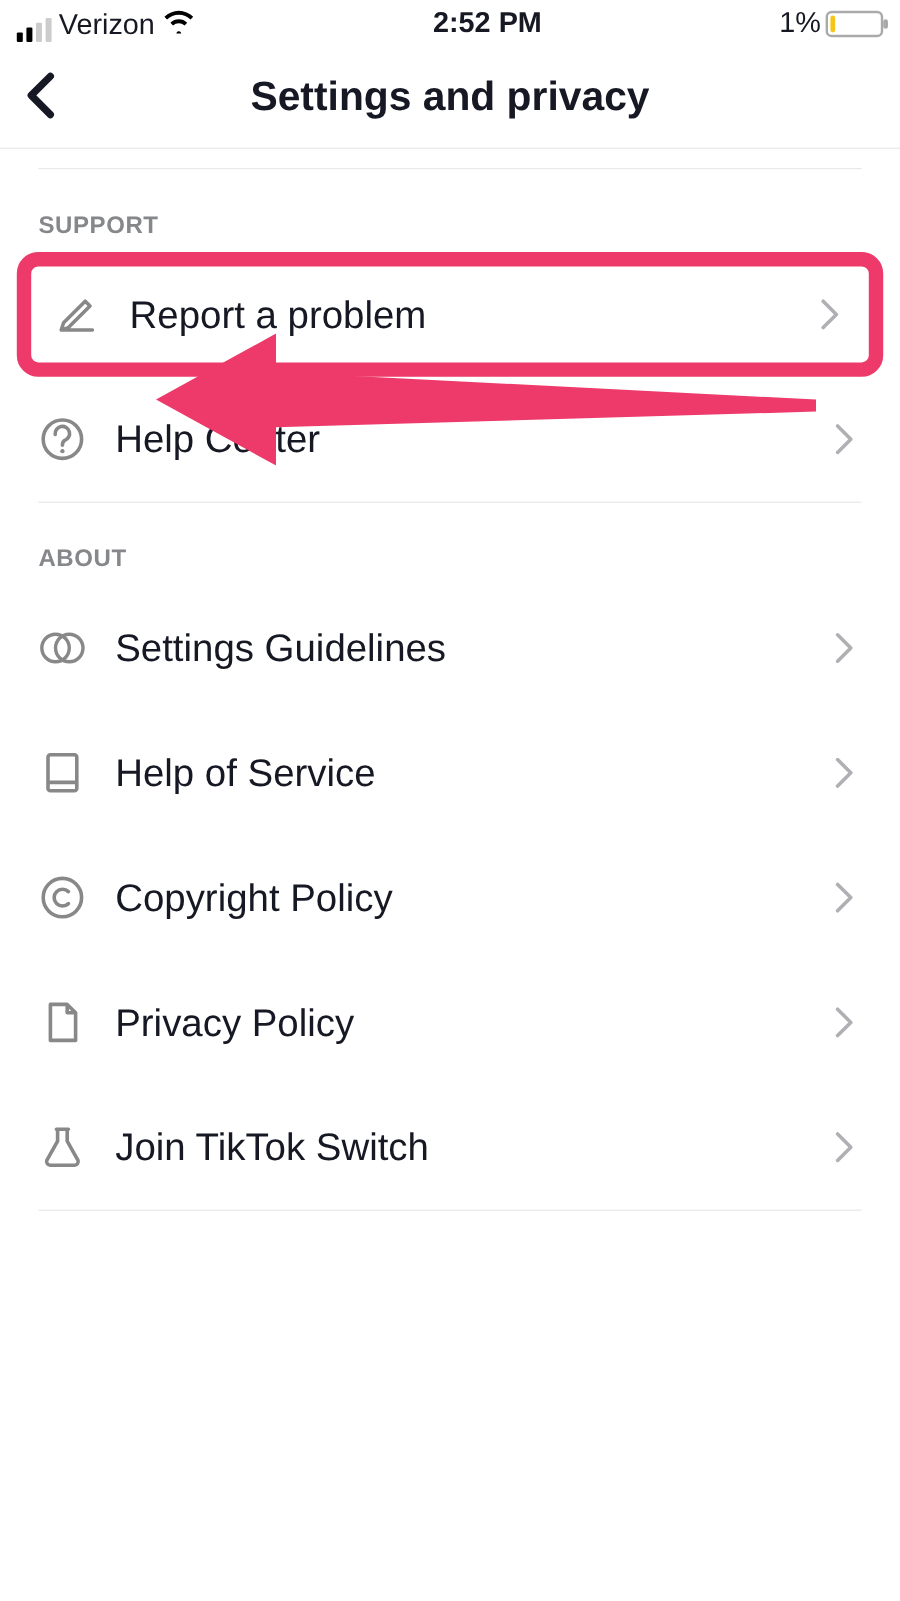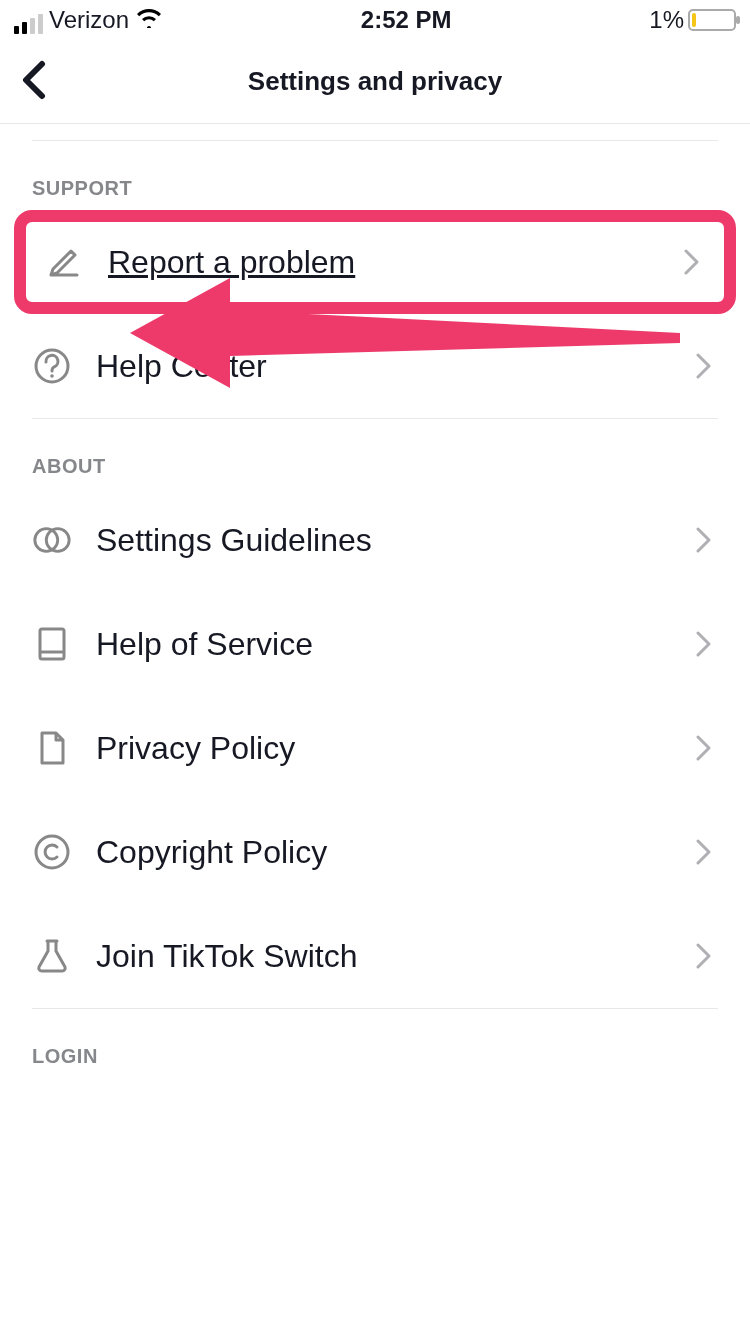--- a/index.html
+++ b/index.html
@@ -11,30 +11,30 @@
   .signal-bars { display:flex; align-items:flex-end; gap:3px; height:22px; }
   .signal-bars span { width:5px; background:#ccc; border-radius:1px; }
   .signal-bars span.on { background:#000; }
   .carrier { font-size:24px; }
   .battery-wrap { display:flex; align-items:center; gap:4px; }
   .battery-pct { font-size:24px; }
   .battery { position:relative; width:48px; height:22px; border:2px solid #aaa; border-radius:5px; }
   .battery::after { content:""; position:absolute; right:-6px; top:5px; width:4px; height:8px; background:#aaa; border-radius:2px; }
   .battery-fill { position:absolute; left:2px; top:2px; bottom:2px; width:4px; background:#f5c518; border-radius:2px; }
   .header { position:relative; height:84px; display:flex; align-items:center; justify-content:center; border-bottom:1px solid #e8e8e8; }
-  .header-title { font-size:26px; font-weight:800; color:#161823; }
+  .header-title { font-size:34px; font-weight:800; color:#161823; }
   .back-btn { position:absolute; left:20px; top:50%; transform:translateY(-50%); }
   .section-header { padding:36px 32px 10px 32px; font-size:20px; font-weight:600; color:#86878b; letter-spacing:0.5px; }
   .row { display:flex; align-items:center; height:104px; padding:0 32px; }
   .row-icon { width:40px; height:40px; display:flex; align-items:center; justify-content:center; flex-shrink:0; }
   .row-label { flex:1; font-size:32px; color:#161823; padding-left:24px; }
   .row-chevron { width:28px; height:28px; display:flex; align-items:center; justify-content:center; flex-shrink:0; }
   .divider { height:1px; background:#e8e8e8; margin:0 32px; }
   .highlight-box { border:12px solid #ed3a6a; border-radius:18px; margin:0 14px; }
-  .highlight-box .row { height:80px; padding:0 18px;text-decoration:underline; }
+  .highlight-box .row { height:80px; padding:0 18px; }
   .annotation-arrow { position:absolute; left:130px; top:138px; pointer-events:none; }
   .avatar { width:56px; height:56px; border-radius:50%; background:#d0d0d0; display:flex; align-items:flex-end; justify-content:center; overflow:hidden; margin-right:10px; }
   .avatar svg { display:block; }
   .content { position:relative; }
 </style>
 </head>
 <body>
 
 <div class="status-bar">
   <div class="status-left">
@@ -143,59 +143,58 @@
     <div class="row-label">Help of Service</div>
     <div class="row-chevron">
       <svg width="16" height="26" viewBox="0 0 16 26">
           <polyline points="2,2 13,13 2,24" fill="none" stroke="#b0b0b4" stroke-width="3" stroke-linecap="round" stroke-linejoin="round"></polyline>
         </svg>
     </div>
   </div>
 
   <div class="row">
     <div class="row-icon">
-      <svg width="34" height="38" viewBox="0 0 34 38">
-          <path d="M7 4 h14 l7 7 v23 h-21 z M21 4 v7 h7" fill="none" stroke="#888" stroke-width="3" stroke-linejoin="round"></path>
-        </svg>
-    </div>
-    <div class="row-label">Privacy Policy</div>
-    <div class="row-chevron">
-      <svg width="16" height="26" viewBox="0 0 16 26">
-          <polyline points="2,2 13,13 2,24" fill="none" stroke="#b0b0b4" stroke-width="3" stroke-linecap="round" stroke-linejoin="round"></polyline>
-        </svg>
-    </div>
-  </div>
-
-  <div class="row">
-    <div class="row-icon">
       <svg width="38" height="38" viewBox="0 0 38 38">
           <circle cx="19" cy="19" r="16" fill="none" stroke="#888" stroke-width="3"></circle>
           <path d="M24 14 a7 7 0 1 0 0 10" fill="none" stroke="#888" stroke-width="3" stroke-linecap="round"></path>
         </svg>
     </div>
     <div class="row-label">Copyright Policy</div>
     <div class="row-chevron">
       <svg width="16" height="26" viewBox="0 0 16 26">
           <polyline points="2,2 13,13 2,24" fill="none" stroke="#b0b0b4" stroke-width="3" stroke-linecap="round" stroke-linejoin="round"></polyline>
         </svg>
     </div>
   </div>
 
   <div class="row">
     <div class="row-icon">
+      <svg width="34" height="38" viewBox="0 0 34 38">
+          <path d="M7 4 h14 l7 7 v23 h-21 z M21 4 v7 h7" fill="none" stroke="#888" stroke-width="3" stroke-linejoin="round"></path>
+        </svg>
+    </div>
+    <div class="row-label">Privacy Policy</div>
+    <div class="row-chevron">
+      <svg width="16" height="26" viewBox="0 0 16 26">
+          <polyline points="2,2 13,13 2,24" fill="none" stroke="#b0b0b4" stroke-width="3" stroke-linecap="round" stroke-linejoin="round"></polyline>
+        </svg>
+    </div>
+  </div>
+
+  <div class="row">
+    <div class="row-icon">
       <svg width="36" height="38" viewBox="0 0 36 38">
           <path d="M13 4 h10 M14 4 v10 l-9 16 a3 3 0 0 0 3 4 h20 a3 3 0 0 0 3 -4 l-9 -16 V4" fill="none" stroke="#888" stroke-width="3" stroke-linejoin="round" stroke-linecap="round"></path>
         </svg>
     </div>
     <div class="row-label">Join TikTok Switch</div>
     <div class="row-chevron">
       <svg width="16" height="26" viewBox="0 0 16 26">
           <polyline points="2,2 13,13 2,24" fill="none" stroke="#b0b0b4" stroke-width="3" stroke-linecap="round" stroke-linejoin="round"></polyline>
         </svg>
     </div>
   </div>
 
   <div class="divider"></div>
 
-  <div class="section-header">LOGIN</div>
 
 
 </div>
 
 </body></html>

